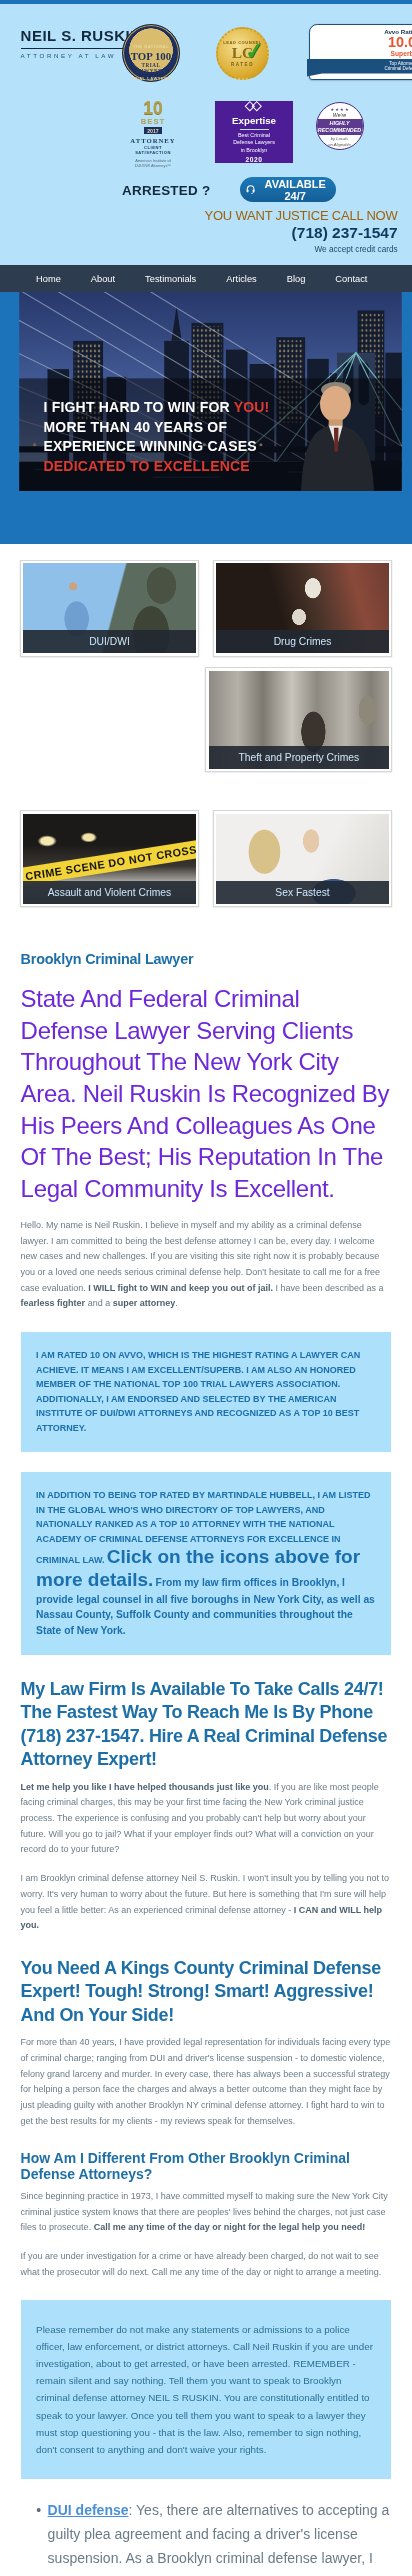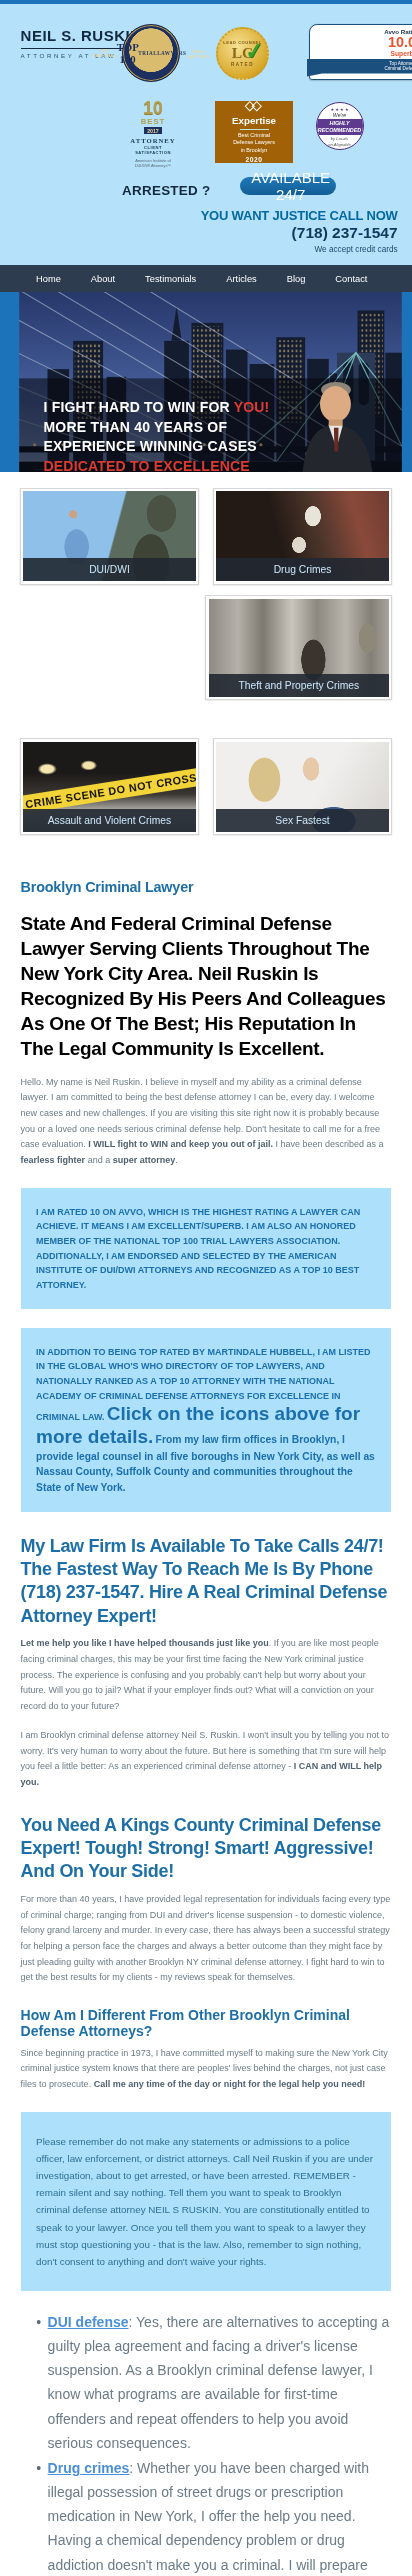--- a/index.html
+++ b/index.html
@@ -11,22 +11,22 @@
   .header { position:relative; height:261px; background:#b5e1fa; overflow:hidden; }
   .logo { position:absolute; left:20.6px; top:23px; }
   .logo-title { font-size:15px; font-weight:700; letter-spacing:0.5px; color:#13293d;
                 border-bottom:1px solid #13293d; padding-bottom:3.6px; }
   .logo-sub { font-size:6.2px; letter-spacing:2.6px; color:#2d5472; margin-top:3.6px; }
 
   .badge { position:absolute; text-align:center; }
   
   .b-top100 { left:122px; top:19.6px; width:56px; height:56px; border-radius:50%;
     background:radial-gradient(circle at 50% 45%, #d9bc6d 0 52%, #1d2f5e 53%);
-    border:1.5px solid #15234a; box-shadow:0 0 0 1px #c9a84c inset; display:flex; flex-direction:row;
-    align-items:center; justify-content:center; }
+    border:1.5px solid #15234a; box-shadow:0 0 0 1px #c9a84c inset; display:flex; flex-direction:column;
+    align-items:center; justify-content:flex-end; }
   .b-top100 .arc { font-size:4.1px; color:#e8d9a0; letter-spacing:0.5px; font-weight:700; }
   .b-top100 .big { font-size:10.8px; font-weight:700; color:#1d2f5e; font-family:"Liberation Serif",serif; margin-top:1px;}
   .b-top100 .sm { font-size:5.2px; font-weight:700; color:#2a3a66; font-family:"Liberation Serif",serif; letter-spacing:0.5px;}
   .b-top100 .arcb { font-size:4.1px; color:#e8d9a0; letter-spacing:0.5px; font-weight:700; margin-top:2.1px;}
   
   .b-lc { left:216px; top:23px; width:49px; height:49px; border-radius:50%;
     background:radial-gradient(circle at 40% 35%, #f7e193, #d9a92c 70%, #b8860b);
     border:2.1px dotted #caa029; display:flex; flex-direction:column; align-items:center; justify-content:center; }
   .b-lc .t { font-size:4.1px; font-weight:700; color:#7c5c12; letter-spacing:0.5px; }
   .b-lc .i { font-size:15.5px; font-weight:700; color:#8a6d1a; font-family:"Liberation Serif",serif; line-height:1; }
@@ -47,53 +47,53 @@
   .b-10best .num { font-size:17.5px; font-weight:700; color:#b3a04e; line-height:.9;
     text-shadow:0 0.5px 0 #8d7c34; }
   .b-10best .best { font-size:7.7px; font-weight:700; color:#b3a04e; letter-spacing:1px; }
   .b-10best .year { display:inline-block; background:#1d2f5e; color:#e8d9a0; font-size:5.2px; font-weight:700;
     padding:0.5px 3.1px; margin-top:1px; }
   .b-10best .att { font-size:6.7px; font-weight:700; color:#1a3a5c; letter-spacing:1px; margin-top:2.1px;
     font-family:"Liberation Serif",serif; }
   .b-10best .cs { font-size:4.1px; font-weight:700; color:#1a3a5c; letter-spacing:0.5px; margin-top:1.5px;}
   .b-10best .inst { font-size:3.9px; color:#5a6a7a; margin-top:2.1px; line-height:1.4;}
   
-  .b-exp { left:215px; top:97px; width:78px; height:62px; background:#a16207; color:#fff;
+  .b-exp { left:215px; top:97px; width:78px; height:62px; background:#4c1d95; color:#fff;
     display:flex; flex-direction:column; align-items:center; justify-content:center; }
   .b-exp .brand { font-size:9.8px; font-weight:700; margin-top:1px; }
   .b-exp hr { width:29px; border:none; border-top:1px solid #bfe5de; margin:2.6px 0; }
   .b-exp .l { font-size:5.4px; line-height:1.35; }
   .b-exp .year { font-size:6.7px; font-weight:700; margin-top:2.1px; letter-spacing:0.5px;}
   
   .b-align { left:315px; top:98px; width:49px; height:52px; }
   .b-align .circle { position:relative; width:46px; height:46px; margin:0 auto; background:#ffffff;
     border:1.5px solid #4d2e82; border-radius:50%; overflow:hidden; }
   .b-align .stars { font-size:4.1px; color:#4d2e82; margin-top:3.6px; }
   .b-align .were { font-size:5.2px; color:#333; font-style:italic; }
   .b-align .band { background:#5d3a8e; color:#fff; font-size:5.4px; font-weight:700; font-style:italic;
     line-height:1.25; padding:1.5px 0; margin:1px -3.1px; }
   .b-align .loc { font-size:4.1px; color:#555; line-height:1.3; margin-top:1px; font-style:italic; }
 
   .arrested { position:absolute; left:122px; top:179px; font-size:13.4px; font-weight:700;
     letter-spacing:0.3px; color:#13293d; }
-  .btn-247 { position:absolute; left:240px; top:173px; width:96px; height:18px; border:none;
+  .btn-247 { position:absolute; left:240px; top:173px; width:96px; height:25px; border:none;
     border-radius:13.4px; background:linear-gradient(#1e79b8,#135e96); color:#fff; display:flex;
-    align-items:center; justify-content:center; gap:5.2px; font-weight:400; font-size:15px;
+    align-items:center; justify-content:center; gap:5.2px; font-weight:700; font-size:11px;
     font-family:inherit; cursor:pointer; }
-  .cta-red { position:absolute; right:14.4px; top:204px; color:#0369a1; font-size:13px; font-weight:700; letter-spacing:-0.2px;}
+  .cta-red { position:absolute; right:14.4px; top:204px; color:#a16207; font-size:13px; font-weight:400; letter-spacing:-0.2px;}
   .phone-big { position:absolute; right:14.4px; top:220px; color:#10395c; font-size:15.5px; font-weight:700; }
   .credit-note { position:absolute; right:14.4px; top:241px; color:#1c4a6b; font-size:8.2px; }
 
   
   nav { height:27px; background:#2d3c4e; display:flex; align-items:center; padding-left:36px; gap:30px; }
   nav a { color:#ffffff; font-size:9.3px; text-decoration:none; }
 
   
   .hero-wrap { background:#1d73b9; padding:0 10.3px 0 18.5px; }
-  .hero { position:relative; width:383px; height:180px; overflow:hidden; }
+  .hero { position:relative; width:383px; height:252px; overflow:hidden; }
   .hero svg { display:block; }
   .hero-text { position:absolute; left:25px; top:106px; line-height:19.6px; font-weight:700;
     font-size:14px; letter-spacing:0.2px; }
   .hero-text .w { color:#ffffff; }
   .hero-text .red { color:#e0392f; }
   .hero-text .gold { color:#ffffff; }
 
   
   .cards { padding:15.5px 19.6px 0; }
   .card-row { display:flex; gap:13.4px; margin-bottom:10.3px; }
@@ -127,21 +127,21 @@
     padding:3.1px 0 3.1px 7.2px; white-space:nowrap; overflow:hidden; }
   .art-sex { background:
     radial-gradient(28px 39px at 28% 42%, #d9c28a 0 55%, transparent 58%),
     radial-gradient(14.4px 20.6px at 55% 30%, #e6c9a8 0 55%, transparent 58%),
     radial-gradient(39px 25px at 68% 88%, #3a5a8a 0 55%, transparent 58%),
     linear-gradient(120deg,#f0efed 58%,#d8d5d0 100%); }
 
   
   .content { padding:0 20.6px; margin-top:44px; }
   .kicker { font-size:14.4px; font-weight:700; color:#1d6fa8; letter-spacing:-0.2px; margin:0 0 15.5px; }
-  h1 { font-size:19px; font-weight:700; color:#000000; line-height:1.32; letter-spacing:-0.3px; margin:0 0 13.4px; }
+  h1 { font-size:24px; font-weight:400; color:#6d28d9; line-height:1.32; letter-spacing:-0.3px; margin:0 0 13.4px; }
   h2 { font-size:18px; font-weight:700; color:#1d6fa8; line-height:1.3; letter-spacing:-0.3px; margin:23px 0 8.2px; }
   h3.q { font-size:14px; font-weight:700; color:#1d6fa8; margin:20.6px 0 7.2px; }
   .content p { margin:0 0 13.4px; font-size:9px; line-height:1.74; color:#6b7b87; }
   .content strong { color:#4f6170; }
   .callout { background:#ade0fa; margin:19.6px 0; padding:16.5px 15.5px; }
   .callout .cap { font-size:9px; line-height:1.62; font-weight:700; color:#1a6fae; text-transform:uppercase; }
   .callout .big-inline { font-size:19px; line-height:1.2; font-weight:700; color:#1a6fae; }
   .callout .follow { font-size:10.3px; line-height:1.5; font-weight:700; color:#1a6fae; }
   .callout.quiet { padding:20.6px 15.5px; }
   .callout.quiet .body { font-size:9.8px; line-height:1.75; color:#2e7096; }
@@ -405,20 +405,21 @@
   <h2>My Law Firm Is Available To Take Calls 24/7! The Fastest Way To Reach Me Is By Phone (718) 237-1547. Hire A Real Criminal Defense Attorney Expert!</h2>
   <p><strong>Let me help you like I have helped thousands just like you</strong><span>. If you are like most people facing criminal charges, this may be your first time facing the New York criminal justice process. The experience is confusing and you probably can't help but worry about your future. Will you go to jail? What if your employer finds out? What will a conviction on your record do to your future?</span></p>
 
   <p><span>I am Brooklyn criminal defense attorney Neil S. Ruskin. I won't insult you by telling you not to worry. It's very human to worry about the future. But here is something that I'm sure will help you feel a little better: As an experienced criminal defense attorney - </span><strong>I CAN and WILL help you.</strong></p>
 
   <h2>You Need A Kings County Criminal Defense Expert! Tough! Strong! Smart! Aggressive! And On Your Side!</h2>
   <p>For more than 40 years, I have provided legal representation for individuals facing every type of criminal charge; ranging from DUI and driver's license suspension - to domestic violence, felony grand larceny and murder. In every case, there has always been a successful strategy for helping a person face the charges and always a better outcome than they might face by just pleading guilty with another Brooklyn NY criminal defense attorney. I fight hard to win to get the best results for my clients - my reviews speak for themselves.</p>
 
   <h3 class="q">How Am I Different From Other Brooklyn Criminal Defense Attorneys?</h3>
   <p><span>Since beginning practice in 1973, I have committed myself to making sure the New York City criminal justice system knows that there are peoples' lives behind the charges, not just case files to prosecute. </span><strong>Call me any time of the day or night for the legal help you need!</strong></p>
+  <p>If you are under investigation for a crime or have already been charged, do not wait to see what the prosecutor will do next. Call me any time of the day or night to arrange a meeting.</p>
 
   <div class="callout quiet">
     <div class="body">Please remember do not make any statements or admissions to a police officer, law enforcement, or district attorneys. Call Neil Ruskin if you are under investigation, about to get arrested, or have been arrested. REMEMBER - remain silent and say nothing. Tell them you want to speak to Brooklyn criminal defense attorney NEIL S RUSKIN. You are constitutionally entitled to speak to your lawyer. Once you tell them you want to speak to a lawyer they must stop questioning you - that is the law. Also, remember to sign nothing, don't consent to anything and don't waive your rights.</div>
   </div>
 
 
   <ul class="practice">
     <li><a href="#" class="inline-link">DUI defense</a><span>: Yes, there are alternatives to accepting a guilty plea agreement and facing a driver's license suspension. As a Brooklyn criminal defense lawyer, I know what programs are available for first-time offenders and repeat offenders to help you avoid serious consequences.</span></li>
     <li><a href="#" class="inline-link">Drug crimes</a><span>: Whether you have been charged with illegal possession of street drugs or prescription medication in New York, I offer the help you need. Having a chemical dependency problem or drug addiction doesn't make you a criminal. I will prepare your case aggressively and pursue every available strategy to help you get into the recovery program you need and stay out of jail.</span></li>
 

